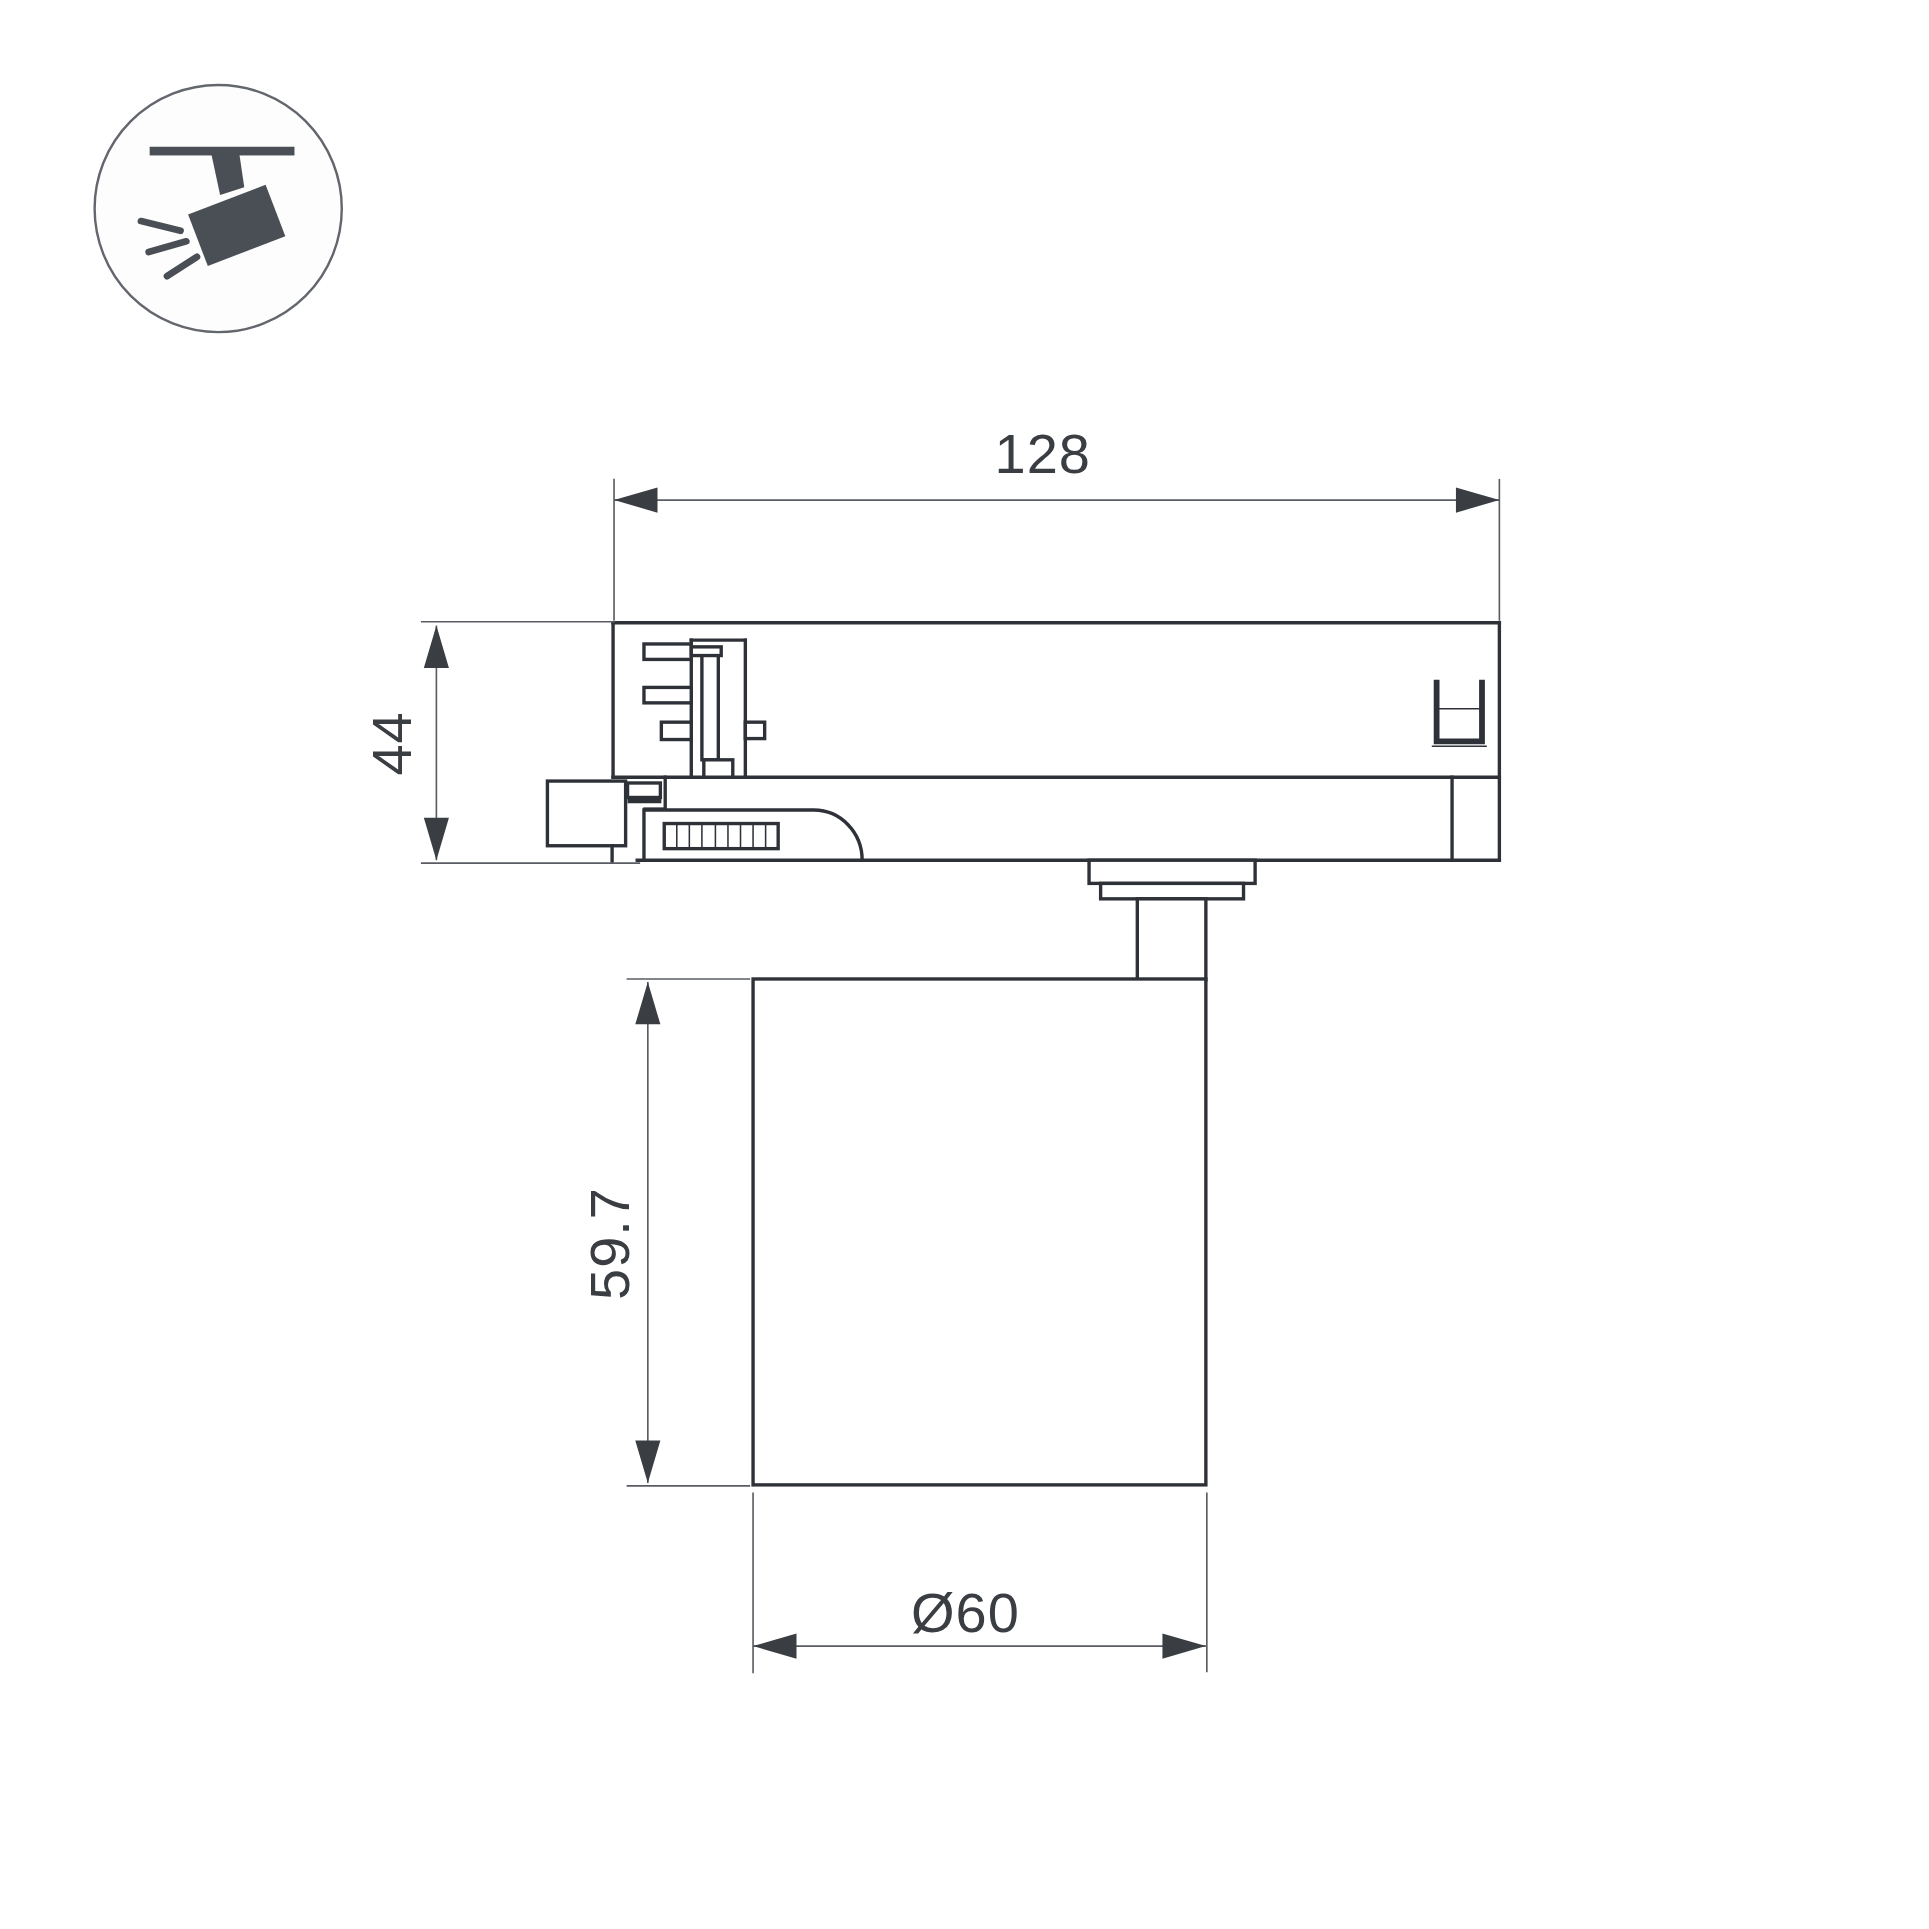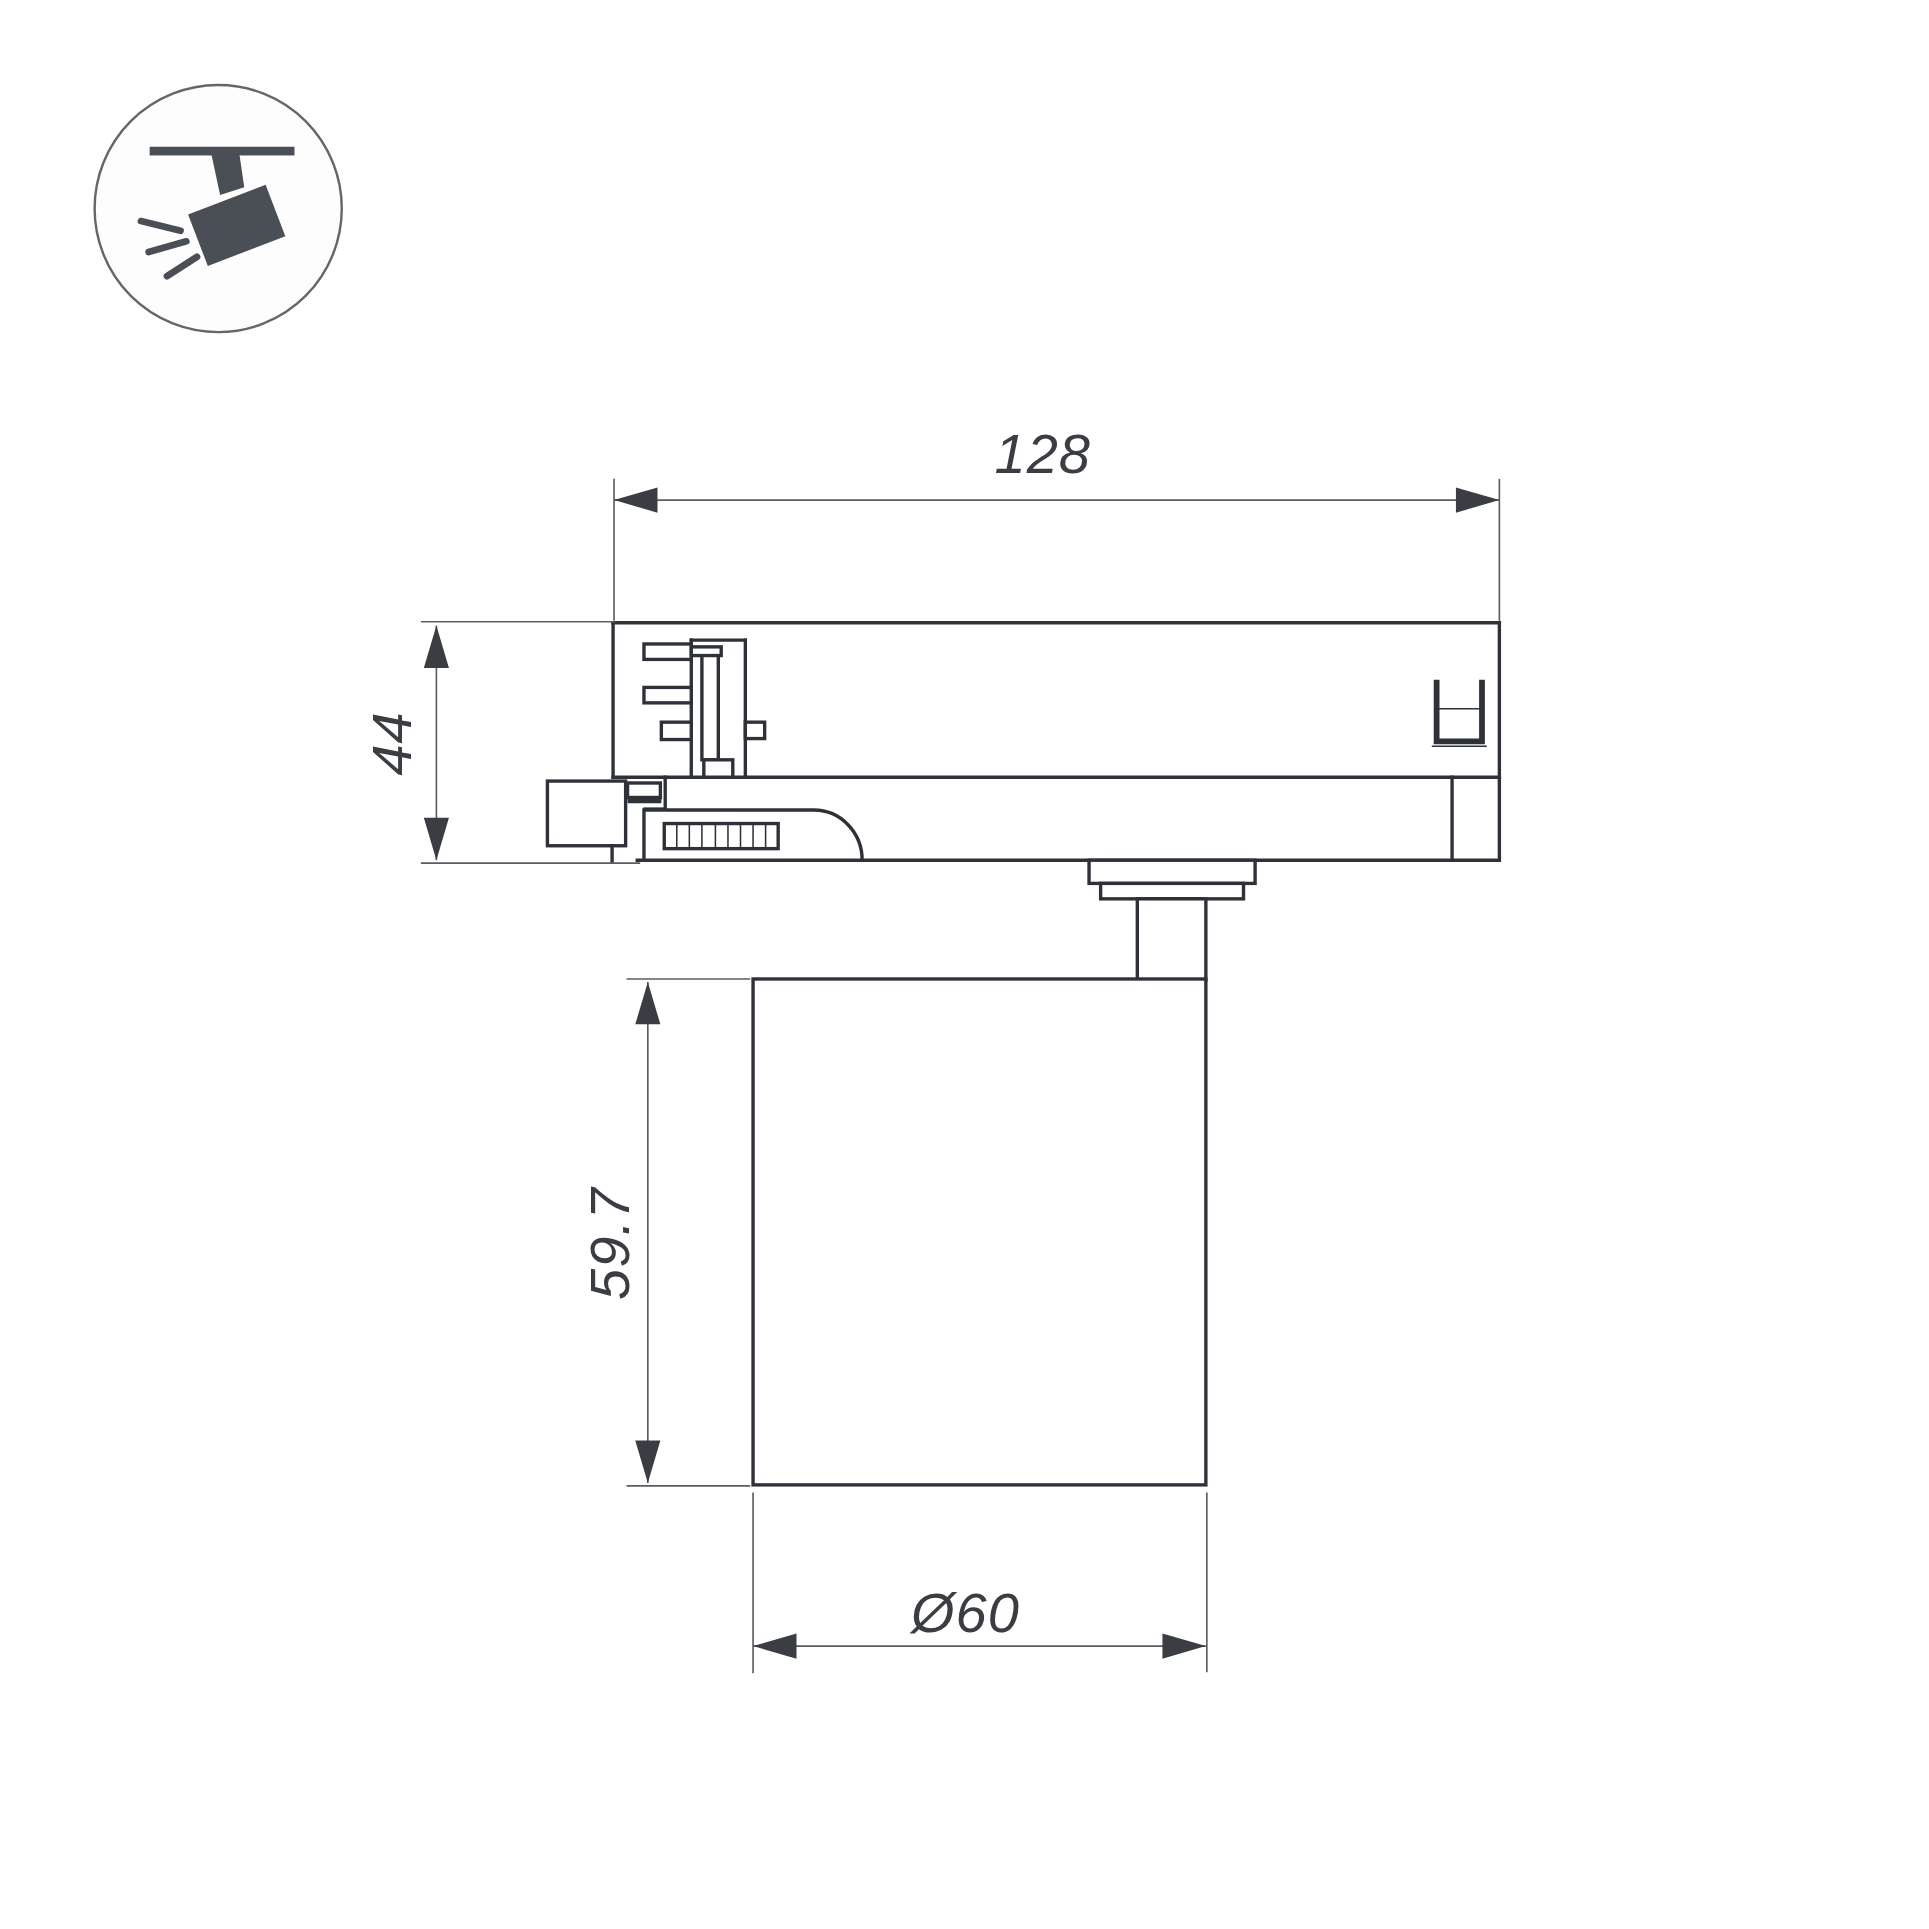--- a/index.html
+++ b/index.html
@@ -4,21 +4,21 @@
 <style>
   :root{
     --background:#ffffff;
     --outline-thick:#2e3238;
     --outline-thin:#595c62;
     --dimension-text:#3a3e43;
     --icon-fill:#4a4f55;
     --icon-circle-stroke:#63676d;
   }
   html,body{margin:0;padding:0;background:var(--background);}
-  .canvas{width:1929px;height:1929px;background:var(--background);position:relative;overflow:hidden;font-style:italic;}
+  .canvas{width:1929px;height:1929px;background:var(--background);position:relative;overflow:hidden;}
   svg{display:block;}
   .thick{stroke:var(--outline-thick);stroke-width:3.5;fill:none;stroke-linecap:square;}
   .thick-f{stroke:var(--outline-thick);stroke-width:3.5;fill:#ffffff;}
   .thin{stroke:var(--outline-thin);stroke-width:1.7;fill:none;}
   .hatchline{stroke:var(--outline-thick);stroke-width:1.6;fill:none;}
   .darkbar{stroke:var(--outline-thick);stroke-width:6;fill:none;}
   .arrow{fill:var(--dimension-text);stroke:none;}
   .iconf{fill:var(--icon-fill);stroke:none;}
   .ray{stroke:var(--icon-fill);stroke-width:7;stroke-linecap:round;}
   text.dim{

